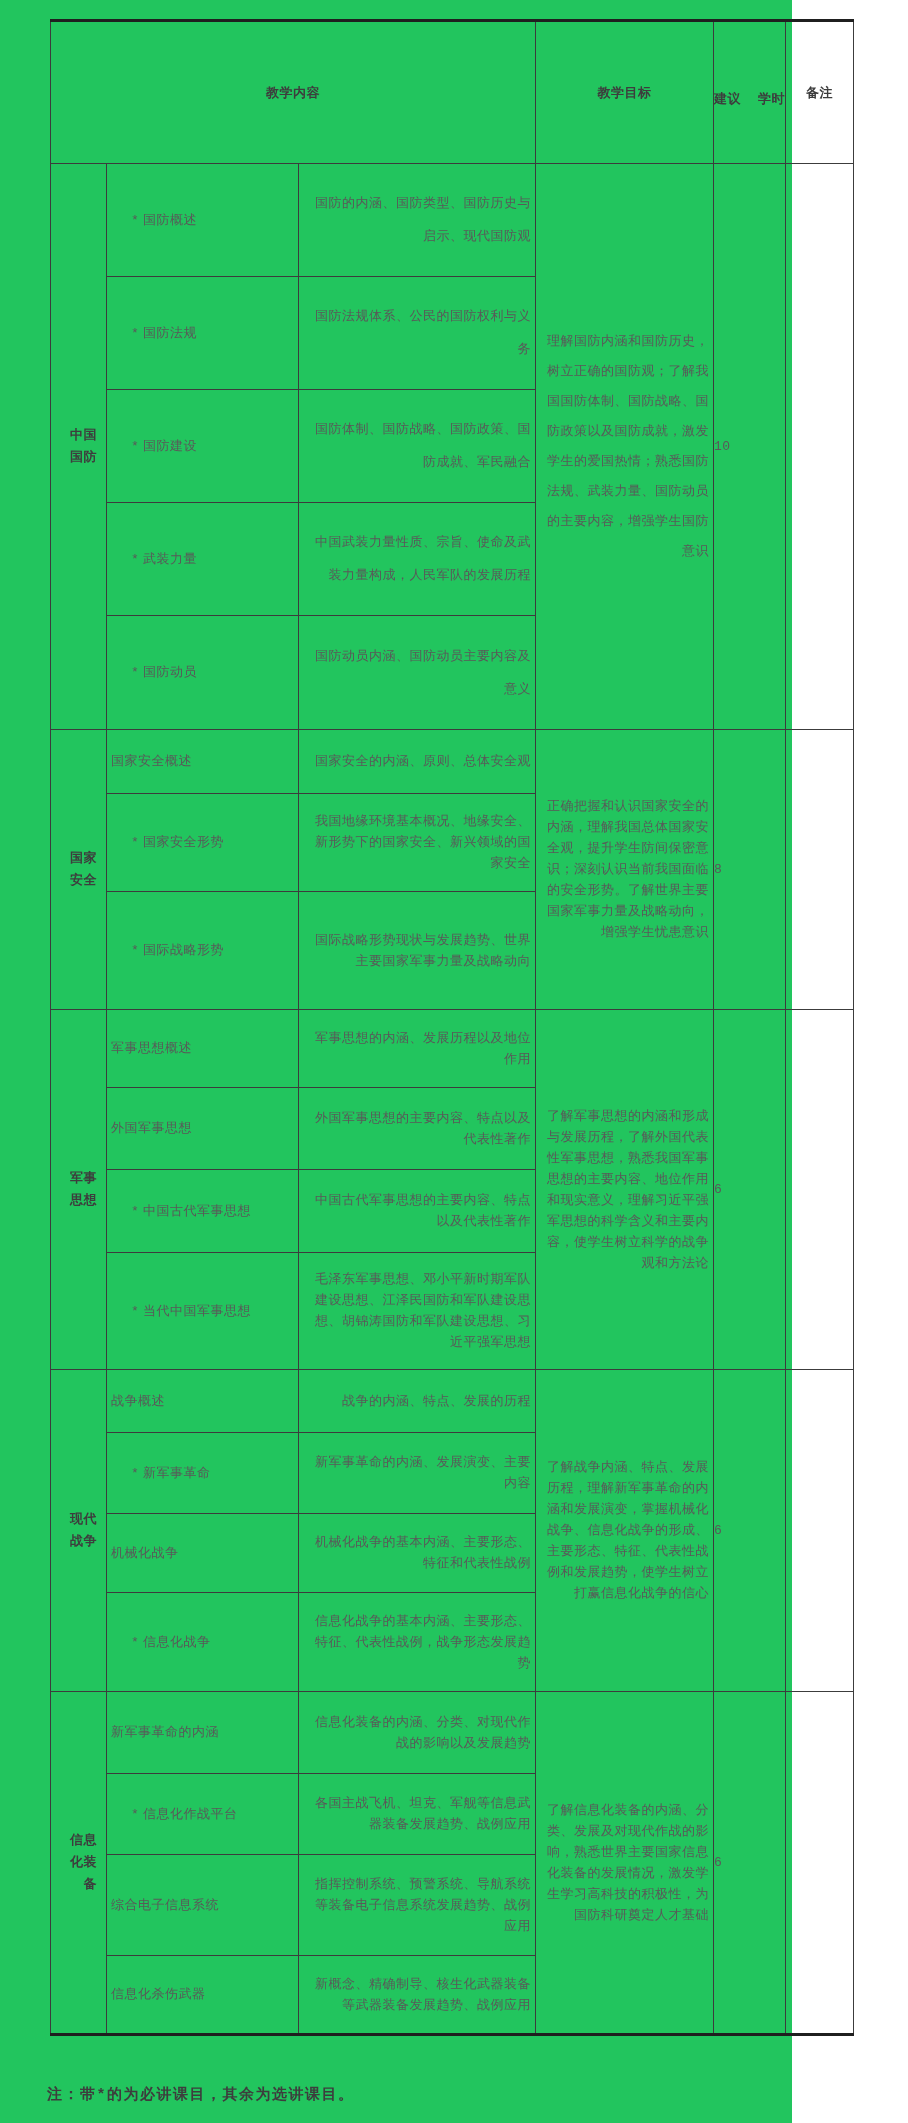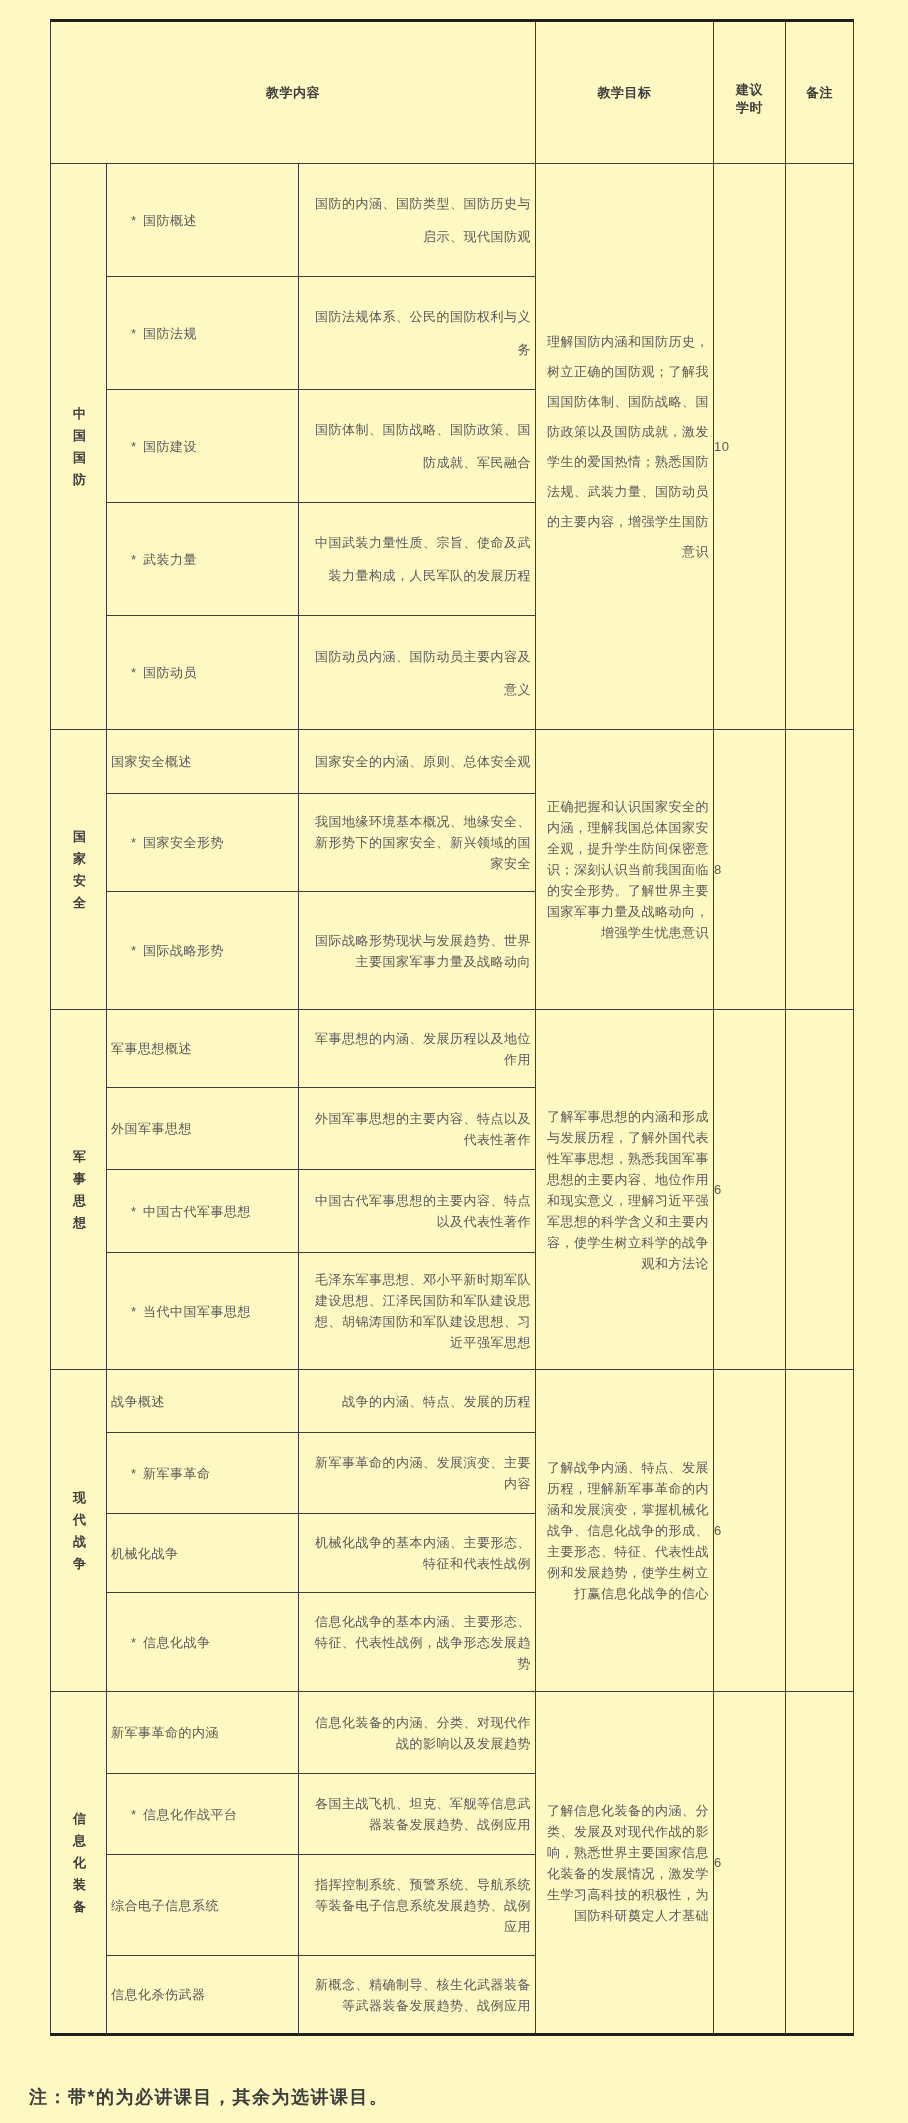--- a/index.html
+++ b/index.html
@@ -1,21 +1,21 @@
 <!DOCTYPE html>
 <html><head>
 <meta charset="utf-8">
 <style>
   html,body{margin:0;padding:0;background:#ffffff;}
   .page{
     position:relative;
-    width:908px;
+    width:792px;
     height:2123px;
-    background:#fef9c3;
-    font-family:Liberation Sans, sans-serif;
+    background:#22c55e;
+    font-family:Liberation Mono, monospace;
     color:#595959;
   }
   table.course{
     position:absolute;
     left:50px;
     top:19px;
     width:803px;
     border-collapse:collapse;
     table-layout:fixed;
     border-top:3px solid #1f1f1f;
@@ -26,40 +26,40 @@
   td,th{
     border:1px solid #3c3c3c;
     font-size:13px;
     letter-spacing:0.5px;
     vertical-align:middle;
     overflow:hidden;
     padding:0;
   }
   th{font-weight:bold;color:#3d3d3d;text-align:center;}
   th.hours-head{padding:24px 0 12px 0;}
-  .hours-head-inner{display:flex;flex-direction:column;justify-content:space-between;height:100%;box-sizing:border-box;}
+  .hours-head-inner{display:flex;flex-direction:row;justify-content:space-between;height:100%;box-sizing:border-box;}
   td.group{
-    font-weight:bold;color:#3d3d3d;text-align:left;
-    line-height:22px;padding:0 22px;
+    font-weight:bold;color:#3d3d3d;text-align:right;
+    line-height:22px;padding:0 9px;
   }
   td.topic{padding-left:24px;line-height:21px;text-align:left;}
   td.topic .star{display:inline-block;width:12px;}
   td.topic.nostar{padding-left:4px;}
   td.content, td.objective{
     padding:4px 4px 4px 6px;line-height:21px;text-align:right;
   }
   tr.roomy td.content{line-height:33px;}
   tr.roomy td.objective{line-height:30px;}
   td.hours{text-align:left;line-height:21px;}
   td.remark{}
   .footnote{
     position:absolute;
-    left:29px;
+    left:47px;
     top:2085px;
-    font-size:18px;
+    font-size:15px;
     font-weight:bold;
     color:#3d3d3d;
     letter-spacing:1.5px;
   }
 </style>
 </head>
 <body>
 
 <div class="page">
 

